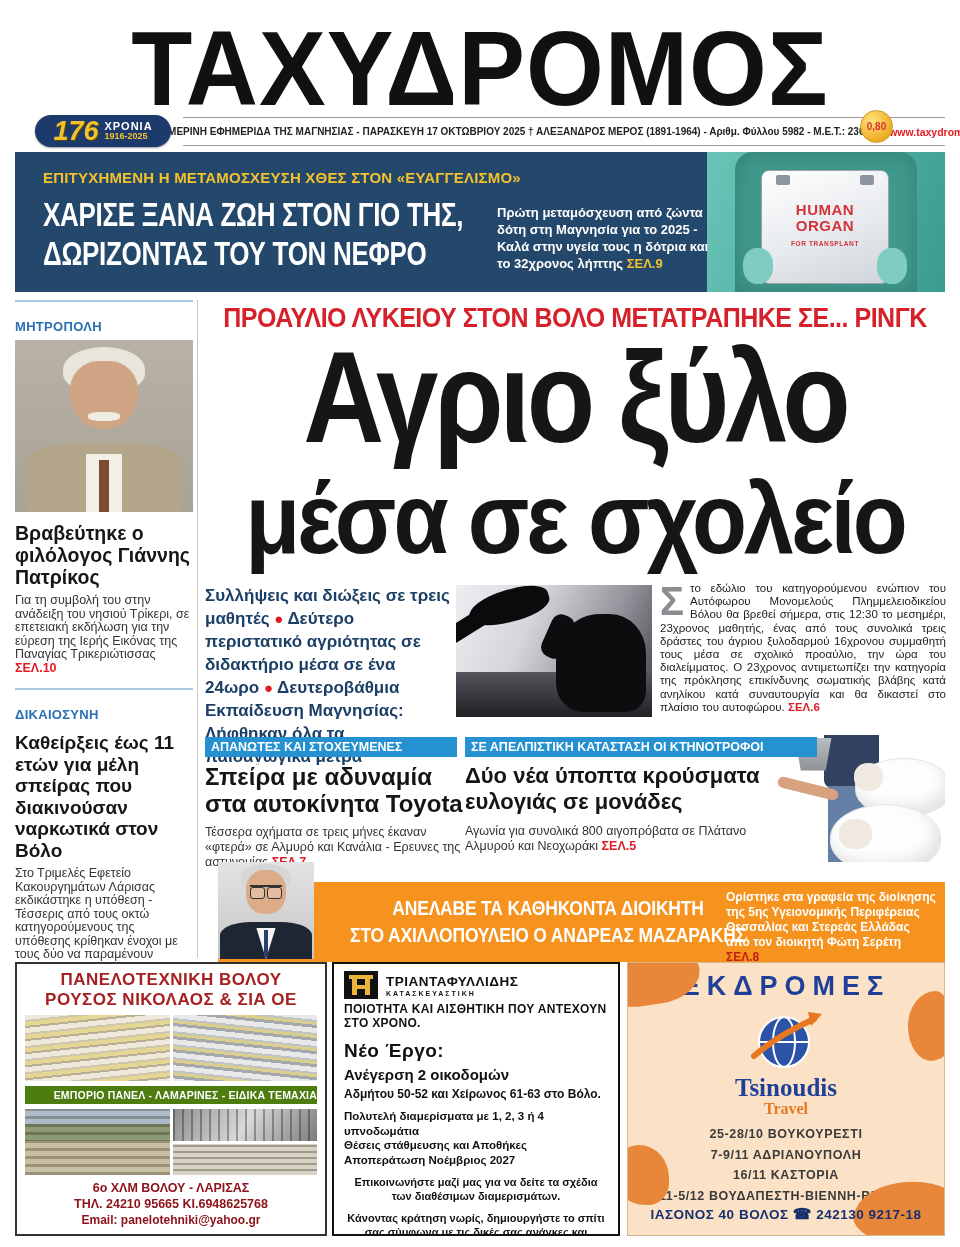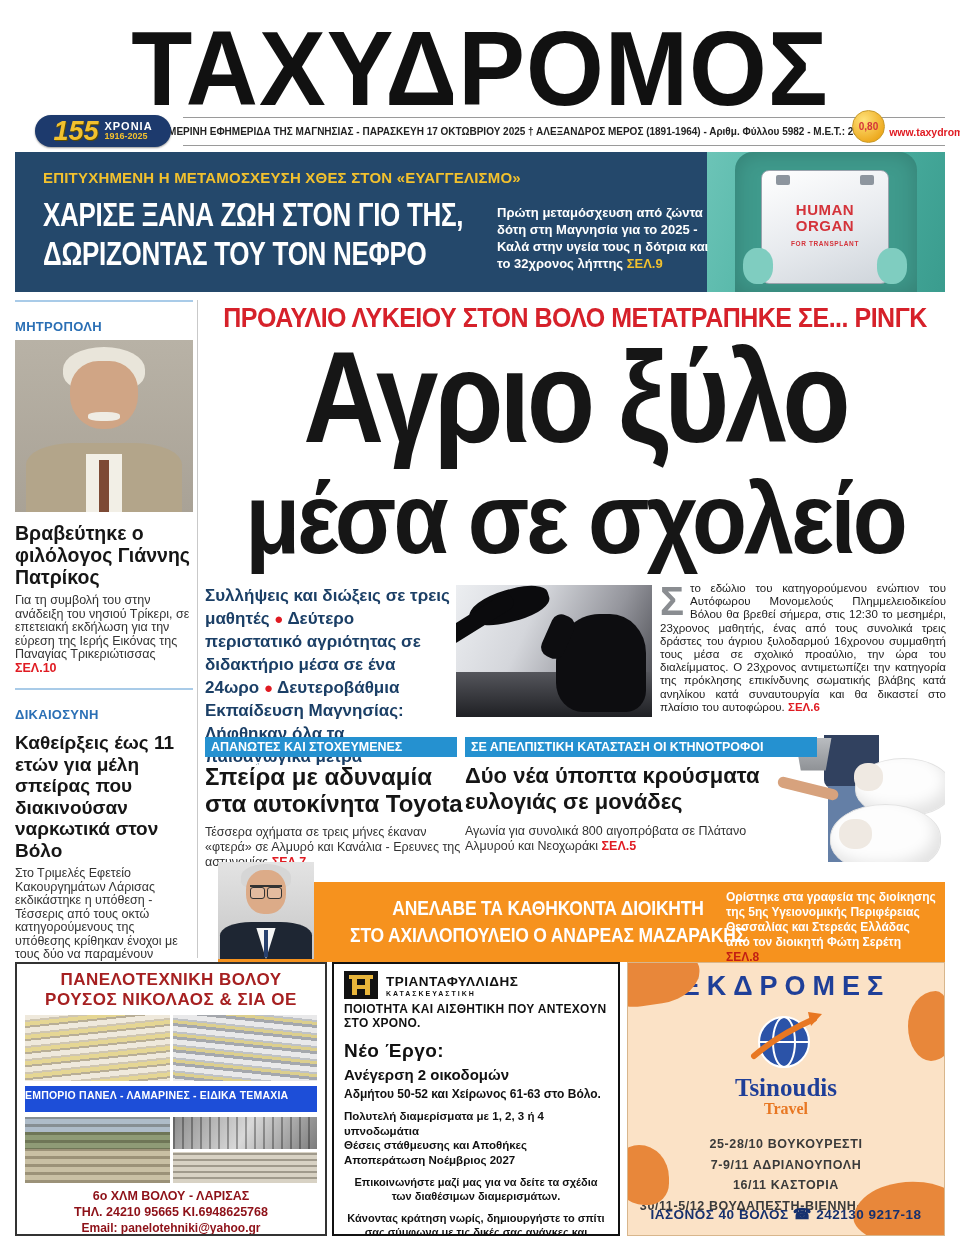--- a/index.html
+++ b/index.html
@@ -14,21 +14,21 @@
   .badge{position:absolute;left:0;top:0;width:136px;height:32px;background:#1d3a6d;border-radius:16px;
     box-shadow:0 1px 2px rgba(0,0,0,.4);display:flex;align-items:center;justify-content:center;gap:6px;z-index:2;}
   .badge-num{font-size:27px;font-weight:900;font-style:italic;color:#f2c12e;text-shadow:1px 1px 0 #5a4a00;line-height:1;}
   .badge-col{display:flex;flex-direction:column;line-height:1;}
   .badge-lab{font-size:11px;font-weight:800;color:#fff;letter-spacing:1px;}
   .badge-yrs{font-size:9px;font-weight:700;color:#f2c12e;}
   .date-strip{position:absolute;left:148px;right:0;top:2px;height:27px;border-top:1px solid #9a9a9a;border-bottom:1px solid #9a9a9a;
     display:flex;align-items:center;justify-content:center;gap:8px;}
   .dateline{font-size:10px;color:#222;font-weight:700;white-space:nowrap;}
   .website{font-size:10.5px;color:#e01b22;font-weight:800;}
-  .price-circle{position:absolute;right:60px;top:-5px;width:31px;height:31px;border-radius:50%;z-index:3;
+  .price-circle{position:absolute;right:52px;top:-5px;width:31px;height:31px;border-radius:50%;z-index:3;
     background:radial-gradient(circle at 35% 30%,#ffe27a,#eda91e 75%);border:1px solid #c89a2a;
     display:flex;align-items:center;justify-content:center;font-size:10px;font-weight:800;color:#d4343a;margin-left:48px;}
 
   
   .top-banner{left:15px;right:15px;top:152px;height:140px;background:#24486b;overflow:hidden;}
   .tb-kicker{position:absolute;left:28px;top:17px;color:#f2c12e;font-size:15px;font-weight:800;letter-spacing:.2px;}
   .tb-head{position:absolute;left:28px;top:44px;color:#fff;font-size:26px;line-height:31px;font-weight:900;
     transform:scaleY(1.25);transform-origin:top left;letter-spacing:-.3px;}
   .tb-sub{position:absolute;left:482px;top:52px;width:215px;color:#fff;font-size:13px;line-height:17px;font-weight:700;}
   .tb-ref{color:#f2c12e;font-weight:800;}
@@ -121,22 +121,22 @@
   .dr-tie{position:absolute;left:47.5%;bottom:2%;width:5%;height:28%;background:#27406e;}
 
   
   .ad{box-sizing:border-box;overflow:hidden;}
   .ad-panel{left:15px;top:962px;width:312px;height:274px;border:2px solid #333;background:#fff;padding:6px 8px;}
   .ap-title{text-align:center;color:#a62021;font-weight:900;font-size:17px;line-height:20px;letter-spacing:.5px;}
   .collage{display:flex;gap:3px;margin-top:5px;height:66px;}
   .ph{flex:1;}
   .ph1{background:repeating-linear-gradient(174deg,#efe9dc 0 5px,#cfc6b2 5px 7px,#e5d694 7px 11px,#b8ae96 11px 13px);}
   .ph2{background:repeating-linear-gradient(186deg,#e9e9ea 0 5px,#bfc2c6 5px 7px,#dccf8e 7px 10px,#a5a8ad 10px 13px);}
-  .ap-band{margin-top:5px;background:#1d4ed8;color:#fff;font-size:10.5px;font-weight:800;text-align:left;
-    height:26px;line-height:18px;letter-spacing:.2px;}
+  .ap-band{margin-top:5px;background:#4d7c0f;color:#fff;font-size:10.5px;font-weight:800;text-align:right;
+    height:18px;line-height:18px;letter-spacing:.2px;}
   .ph3{background:linear-gradient(180deg,#aebcc9 0 22%,#8f9b76 22% 48%,#c9c0a4 48% 100%),
        repeating-linear-gradient(0deg,rgba(90,80,60,.35) 0 3px,transparent 3px 8px);background-blend-mode:multiply;}
   .ph4{display:flex;flex-direction:column;gap:3px;}
   .metal{flex:1;background:linear-gradient(120deg,#8e8e8e,#d9d9d9 50%,#7c7c7c),
        repeating-linear-gradient(90deg,rgba(0,0,0,.30) 0 2px,transparent 2px 9px);background-blend-mode:multiply;}
   .stack{flex:1;background:repeating-linear-gradient(0deg,#d8d2c4 0 4px,#a09a8c 4px 6px);}
   .ap-foot{margin-top:6px;text-align:center;color:#8e1118;font-weight:800;}
   .ap-foot .l1{font-size:12.5px;}
   .ap-foot .l2{font-size:12.5px;margin-top:2px;}
   .ap-foot .l3{font-size:12px;margin-top:2px;}
@@ -161,33 +161,33 @@
     text-align:center;padding-top:8px;}
   .blob{position:absolute;background:#e8873a;}
   .b1{left:-18px;top:-14px;width:90px;height:55px;border-radius:20% 70% 60% 40%/40% 60% 70% 30%;transform:rotate(-8deg);}
   .b2{right:-10px;top:28px;width:46px;height:70px;border-radius:60% 40% 50% 50%/50% 60% 40% 50%;}
   .b3{left:-14px;bottom:30px;width:55px;height:60px;border-radius:50% 60% 40% 60%;}
   .b4{right:-20px;bottom:-16px;width:110px;height:70px;border-radius:60% 40% 30% 70%/60% 40% 60% 40%;transform:rotate(6deg);}
   .tv-title{color:#1f3f98;font-size:27px;font-weight:900;letter-spacing:7px;}
   .tv-globe{margin-top:2px;height:72px;}
   .tv-brand{font-family:"Liberation Serif",serif;color:#1f3f98;font-size:25px;font-weight:900;line-height:24px;}
   .tv-brand2{color:#e87722;font-size:16px;font-weight:800;font-family:"Liberation Serif",serif;}
-  .tv-list{margin-top:16px;color:#3a3a3a;font-size:12.5px;font-weight:800;line-height:20.5px;letter-spacing:.6px;}
+  .tv-list{margin-top:6px;color:#3a3a3a;font-size:12.5px;font-weight:800;line-height:20.5px;letter-spacing:.6px;}
   .tv-foot{position:absolute;left:0;right:0;bottom:12px;color:#16306e;font-size:13.5px;font-weight:900;letter-spacing:.5px;}
   .tv-foot .ph-ic{color:#16306e;font-size:15px;}
 </style>
 </head>
 <body>
 
 <div id="page">
 
   <div class="abs mast-title">ΤΑΧΥΔΡΟΜΟΣ</div>
   <div class="abs info-row">
     <div class="badge">
-      <span class="badge-num">155</span>
+      <span class="badge-num">176</span>
       <span class="badge-col">
         <span class="badge-lab">ΧΡΟΝΙΑ</span>
         <span class="badge-yrs">1916-2025</span>
       </span>
     </div>
     <div class="date-strip">
       <span class="dateline">ΚΑΘΗΜΕΡΙΝΗ ΕΦΗΜΕΡΙΔΑ ΤΗΣ ΜΑΓΝΗΣΙΑΣ - ΠΑΡΑΣΚΕΥΗ 17 ΟΚΤΩΒΡΙΟΥ 2025 † ΑΛΕΞΑΝΔΡΟΣ ΜΕΡΟΣ (1891-1964) - Αριθμ. Φύλλου 5982 - Μ.Ε.Τ.: 230319</span>
       <span class="website">www.taxydromos.gr</span>
     </div>
     <div class="price-circle">

